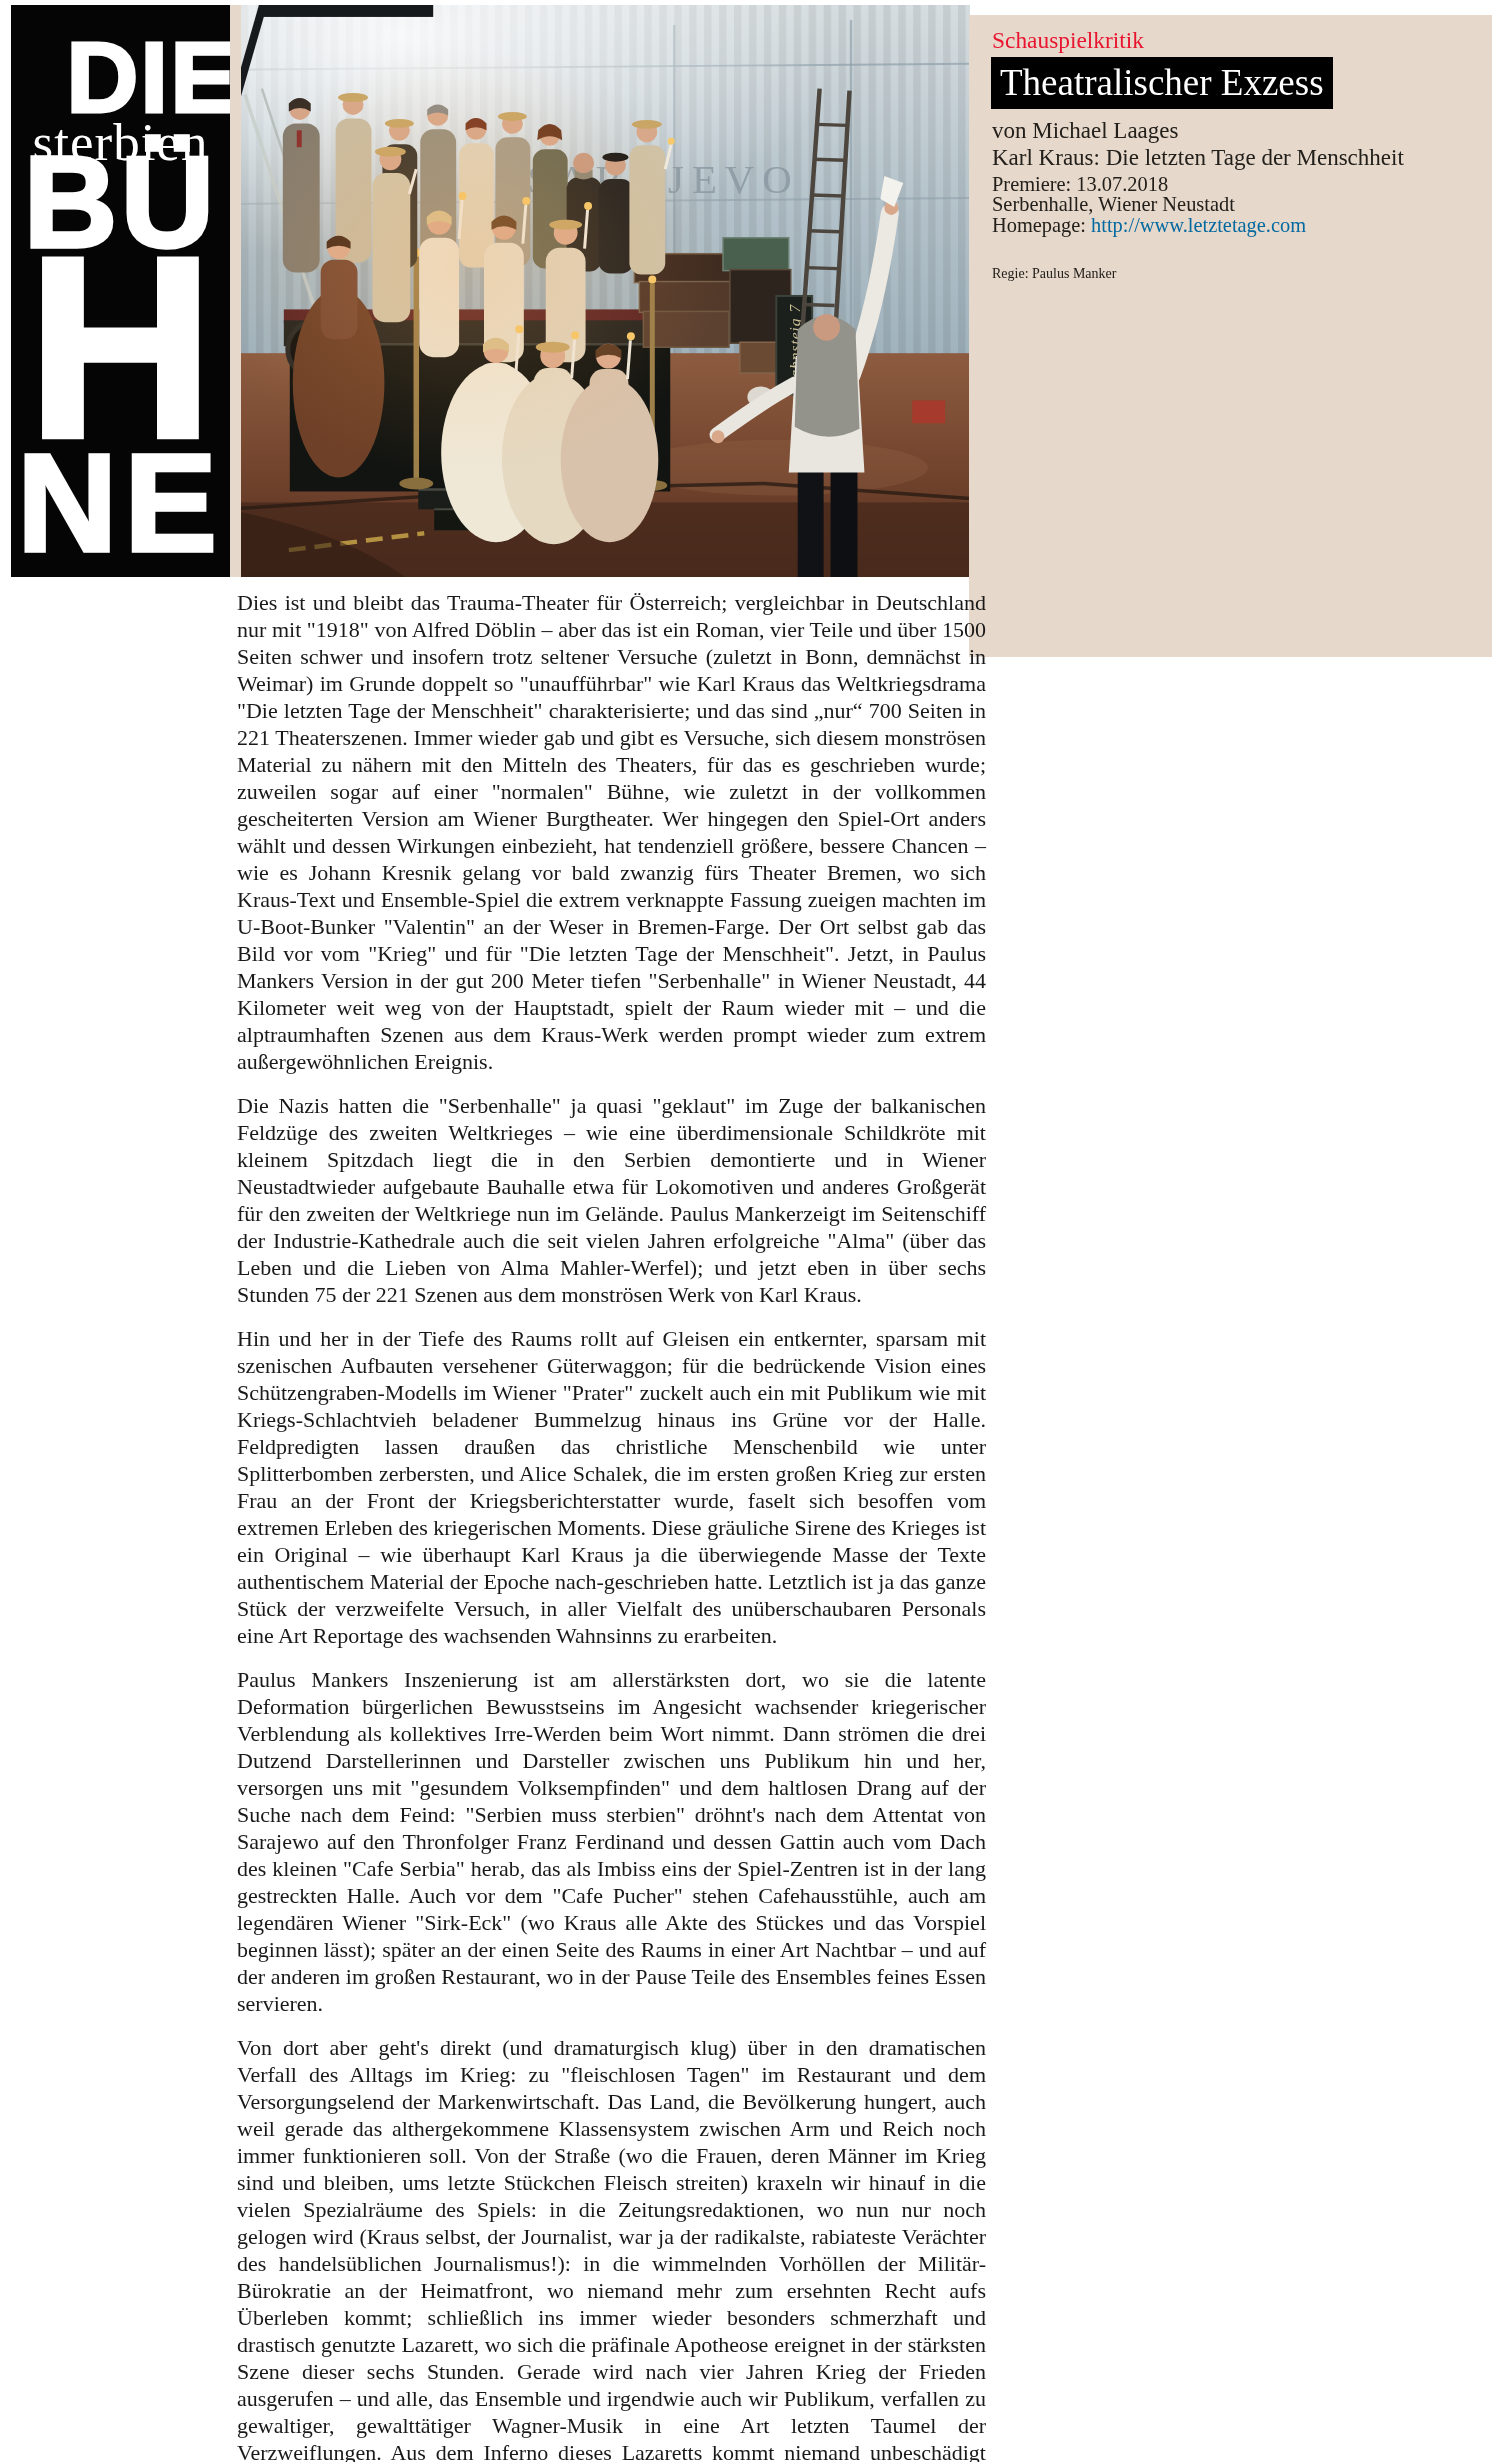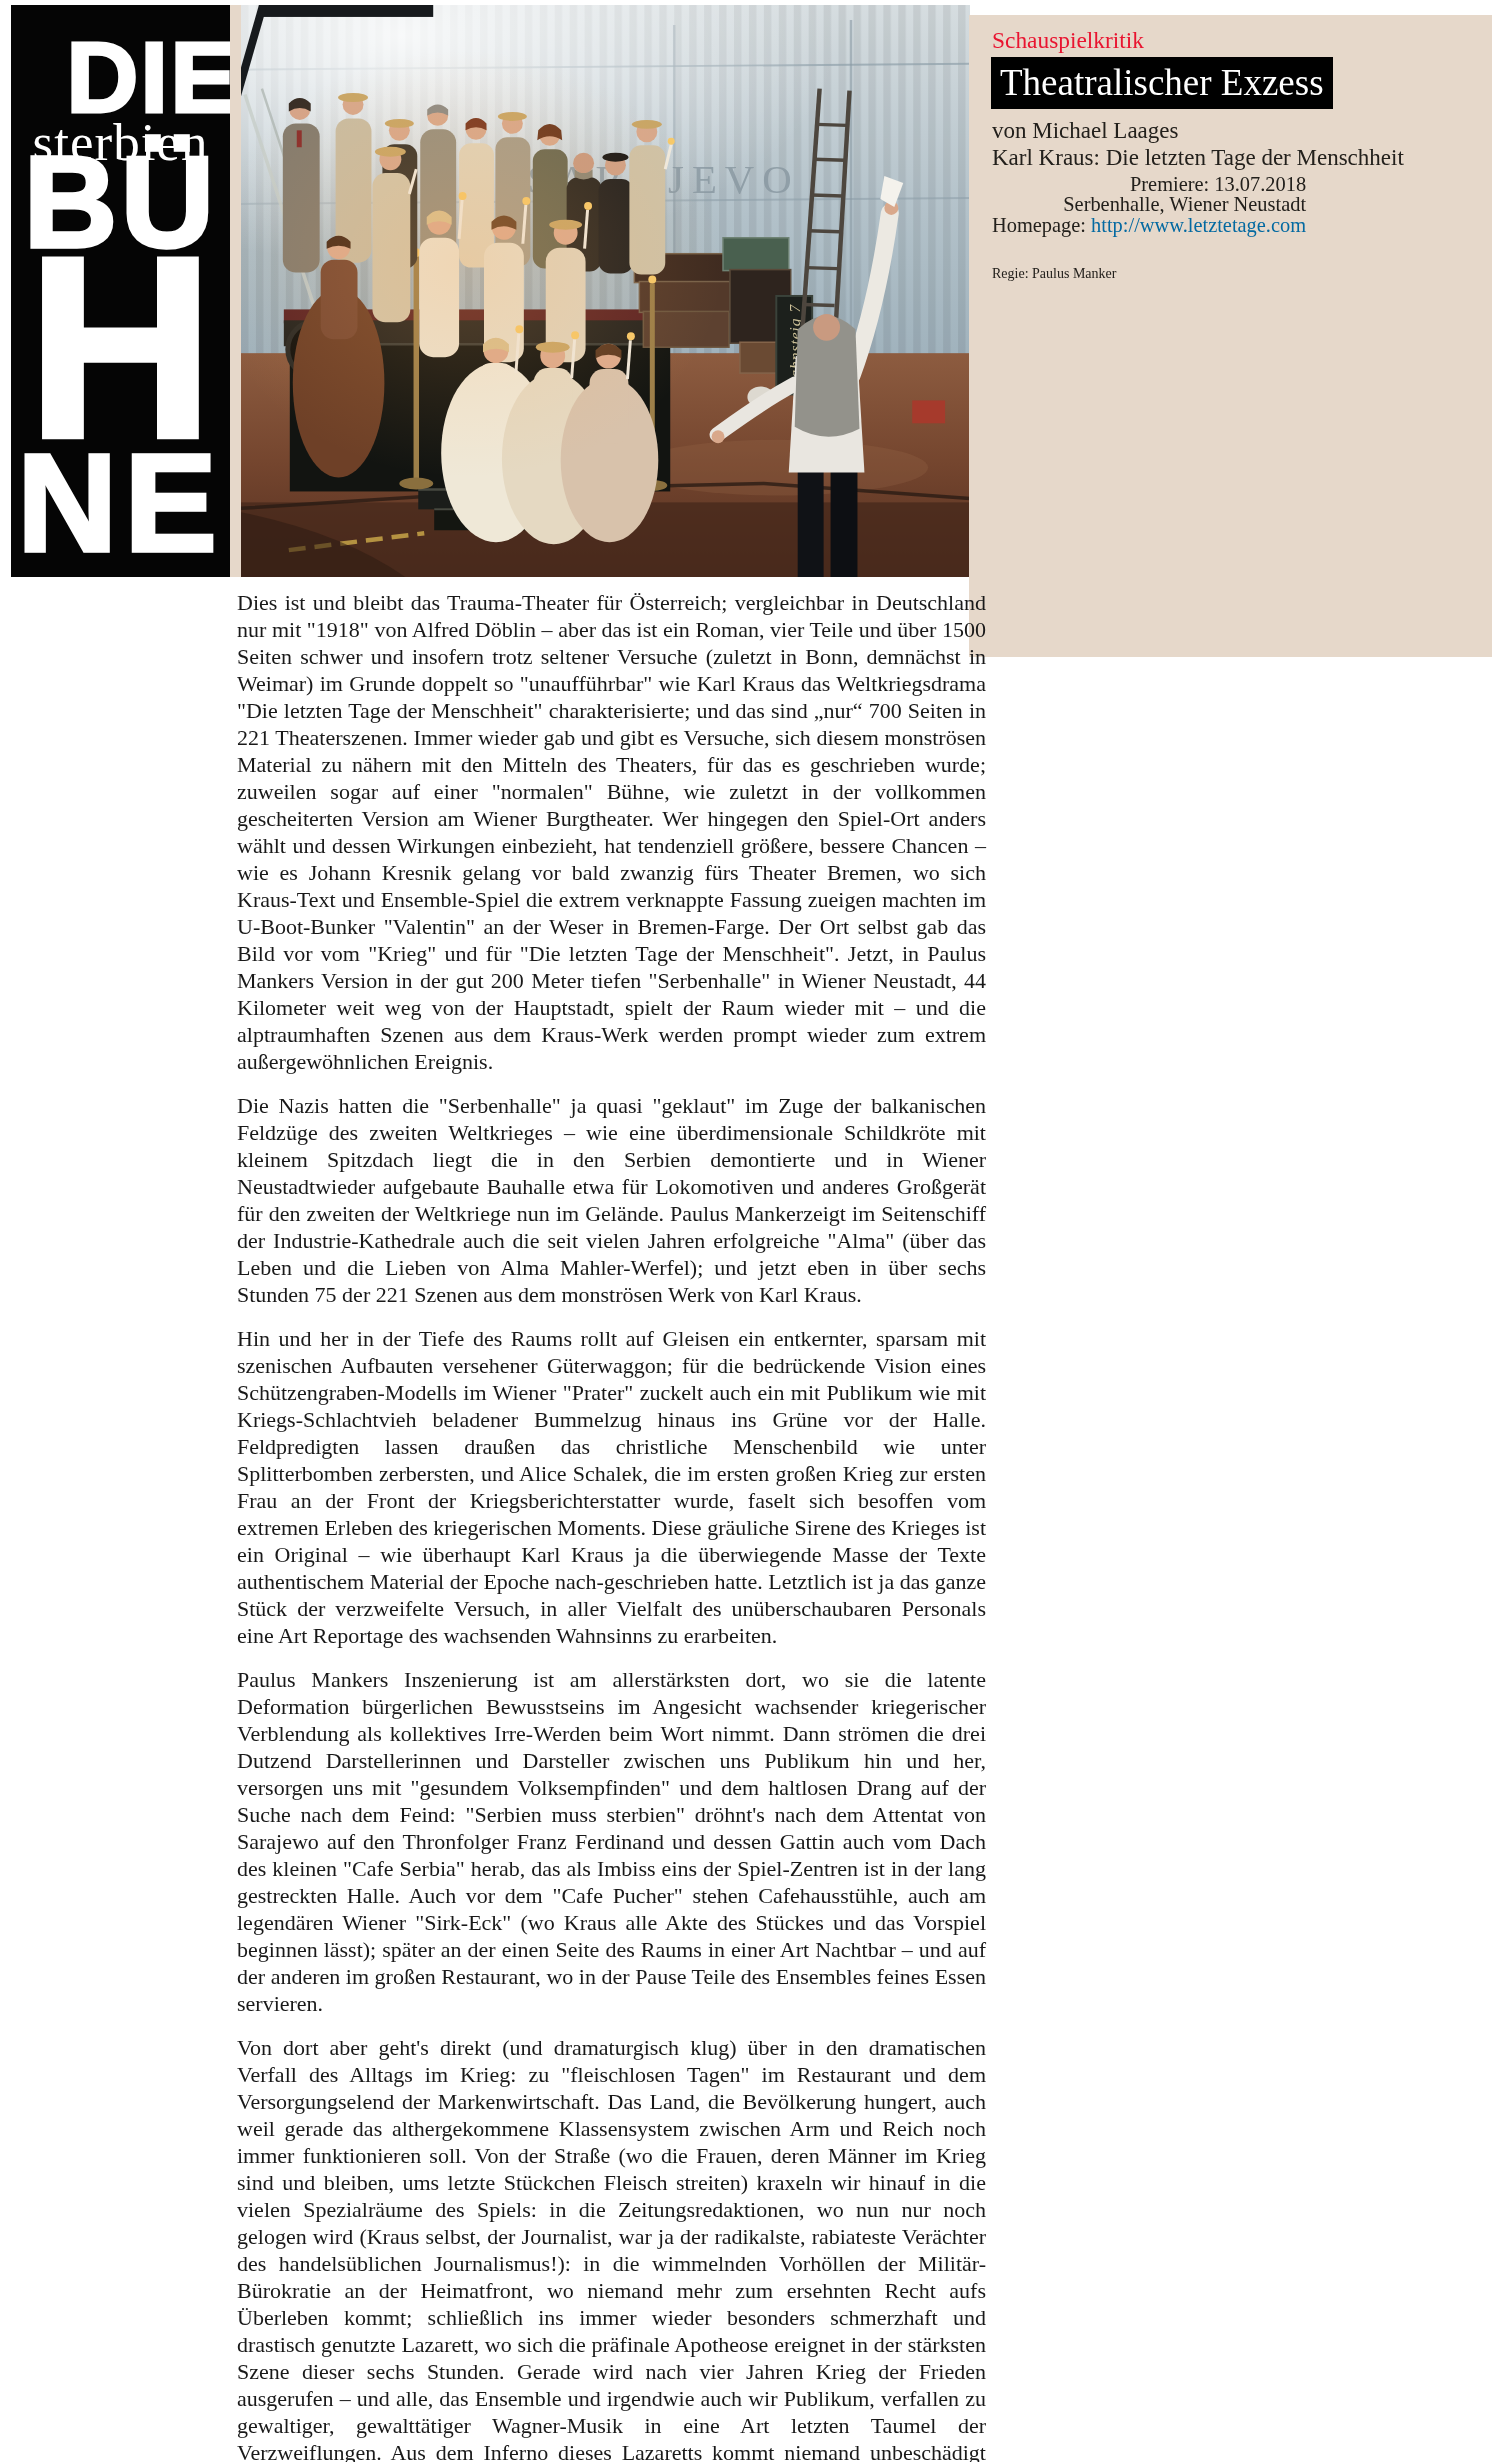--- a/index.html
+++ b/index.html
@@ -60,21 +60,21 @@
   }
   .title-block {
     position: absolute; left: 22px; top: 42px;
     background: #000000; color: #ffffff;
     font-size: 37px; line-height: 52px;
     padding: 0 9px; white-space: nowrap;
   }
   .byline   { position: absolute; left: 23px; top: 103px; font-size: 23px; line-height: 1.15; }
   .subtitle { position: absolute; left: 23px; top: 130px; font-size: 23px; line-height: 1.15; }
   .info-group { position: absolute; left: 23px; top: 159px; font-size: 20.4px; line-height: 20.4px; }
-  .info-group .row { white-space: nowrap; text-align: right; }
+  .info-group .row { white-space: nowrap; }
   .link-red { color: #0369a1; text-decoration: none; }
   .director { position: absolute; left: 23px; top: 251px; font-size: 14px; line-height: 1.1; }
 
   
   .article {
     position: absolute; left: 237px; top: 589px;
     width: 749px;
     font-size: 22px; line-height: 27px;
     color: #191919;
     text-align: justify;

